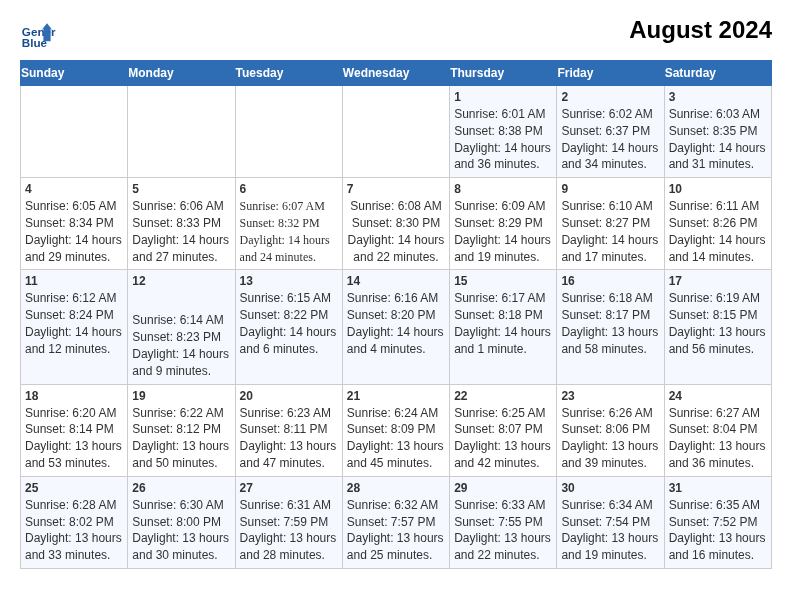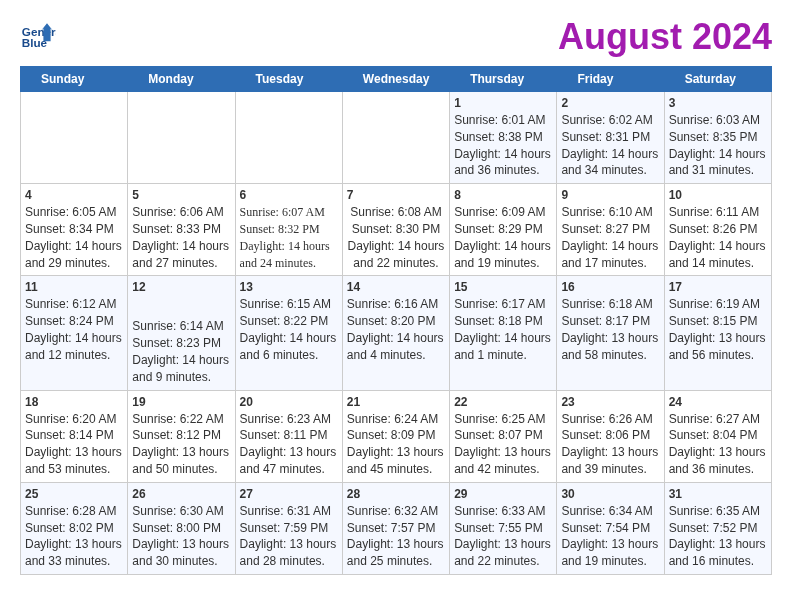--- a/index.html
+++ b/index.html
@@ -22,39 +22,39 @@
       gap: 4px;
     }
     .logo-icon {
       width: 36px;
       height: 36px;
     }
     .title-block {
       text-align: right;
     }
     .calendar-title {
-      font-size: 36px;
+      font-size: 24px;
       font-weight: bold;
-      color: #a21caf;
+      color: #000000;
     }
     .calendar-subtitle {
       font-size: 15px;
       color: #444;
     }
     table {
       width: 100%;
       border-collapse: collapse;
       table-layout: fixed;
     }
     thead th {
       background: #2e6db4;
       color: #fff;
       font-size: 12px;
       font-weight: bold;
-      padding: 5px 20px;
+      padding: 5px 0;
       text-align: left;
       border: 1px solid #2e6db4;
     }
     tbody td {
       border: 1px solid #ccc;
       vertical-align: top;
       padding: 4px 4px;
       height: 88px;
       background: #fff;
       font-size: 10.5px;
@@ -119,21 +119,21 @@
         <td>
           <span class="day-number">1</span>
           <div class="day-info" style="white-space: pre-line;">Sunrise: 6:01 AM
 Sunset: 8:38 PM
 Daylight: 14 hours
 and 36 minutes.</div>
         </td>
         <td>
           <span class="day-number">2</span>
           <div class="day-info" style="white-space: pre-line;">Sunrise: 6:02 AM
-Sunset: 8:31 PM
+Sunset: 6:37 PM
 Daylight: 14 hours
 and 34 minutes.</div>
         </td>
         <td>
           <span class="day-number">3</span>
           <div class="day-info" style="white-space: pre-line;">Sunrise: 6:03 AM
 Sunset: 8:35 PM
 Daylight: 14 hours
 and 31 minutes.</div>
         </td>

